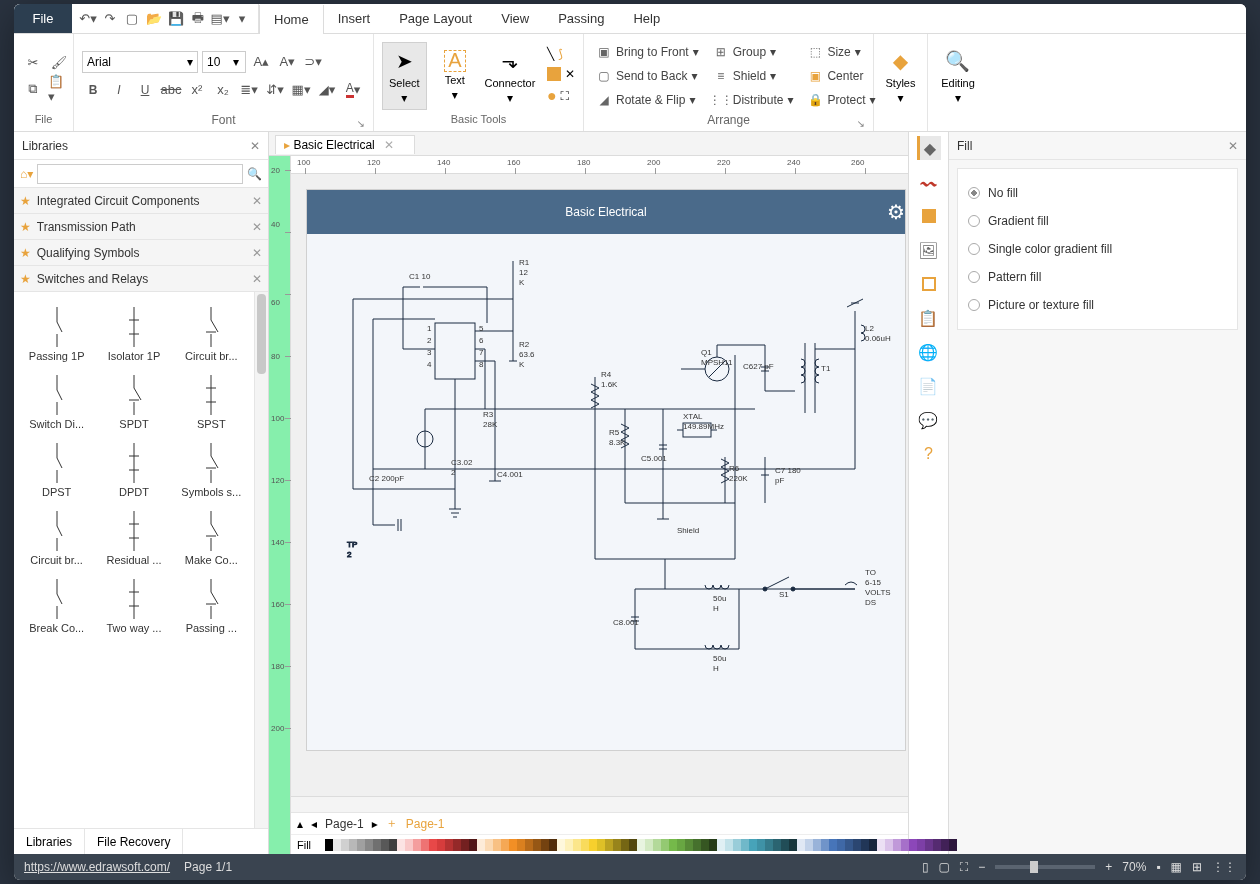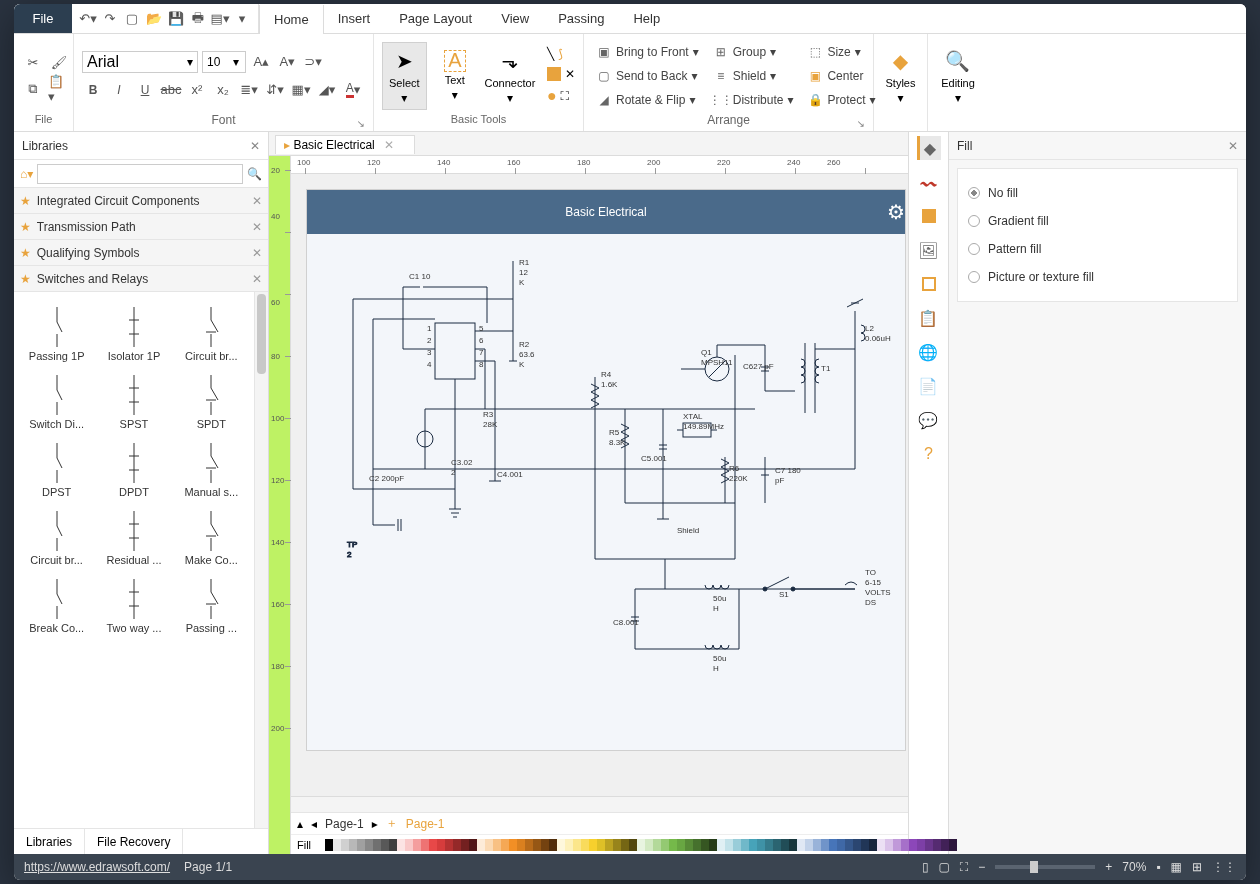--- a/index.html
+++ b/index.html
@@ -45,21 +45,21 @@
 .srow{display:flex}
 .scell{width:78px;display:flex;flex-direction:column;align-items:center;padding:4px 0}
 .scell .sv{width:50px;height:48px;display:flex;align-items:center;justify-content:center}
 .scell .sl{font-size:11px;color:#333;text-align:center;white-space:nowrap;overflow:hidden;text-overflow:ellipsis;width:72px}
 .lib-foot{height:26px;border-top:1px solid #e5e5e5;display:flex}
 .lib-foot div{padding:0 12px;display:flex;align-items:center;font-size:12px;border-right:1px solid #e5e5e5}
 .canvaswrap{flex:1;display:flex;flex-direction:column;min-width:0;background:#fff}
 .doctab{height:24px;background:#f4f4f4;border-bottom:1px solid #dcdcdc;display:flex;align-items:center;padding-left:6px}
 .doctab .dt{background:#fff;border:1px solid #dcdcdc;border-bottom:none;padding:2px 20px 2px 8px;font-size:12px;position:relative;top:1px}
 .rulerarea{flex:1;display:flex;min-height:0;position:relative}
-.vruler{width:22px;background:#bef264;border-right:1px solid #dcdcdc;position:relative;font-size:8px;color:#555}
+.vruler{width:22px;background:#86efac;border-right:1px solid #dcdcdc;position:relative;font-size:8px;color:#555}
 .hruler{height:18px;background:#fff;border-bottom:1px solid #dcdcdc;position:relative;font-size:8px;color:#555}
 .cmain{flex:1;display:flex;flex-direction:column;min-width:0}
 .canvas{flex:1;background:#f0f0f0;overflow:hidden;position:relative}
 .page{position:absolute;left:16px;top:16px;width:598px;height:560px;background:#f3f6fa;box-shadow:0 0 0 1px #d0d0d0}
 .pagehdr{height:44px;background:#4a6a8a;color:#fff;display:flex;align-items:center;justify-content:center;font-size:18px;position:relative}
 .pagehdr .gear{position:absolute;right:0;font-size:20px}
 .schem{position:absolute;left:18px;top:58px;right:10px;bottom:10px}
 .schem svg{width:100%;height:100%}
 .schem text{font-size:8px;fill:#333;font-family:Arial}
 .hscroll{height:16px;background:#f4f4f4;border-top:1px solid #dcdcdc}
@@ -75,21 +75,21 @@
 .fillopts{background:#fff;margin:8px;border:1px solid #e5e5e5;padding:10px}
 .fopt{display:flex;align-items:center;gap:8px;height:28px;font-size:13px;color:#333}
 .fopt .rad{width:12px;height:12px;border:1px solid #aaa;border-radius:50%}
 .fopt.sel .rad{background:radial-gradient(#888 0 40%,#fff 40%)}
 .status{height:26px;background:#3a4450;color:#ddd;display:flex;align-items:center;padding:0 10px;font-size:12px;gap:14px}
 .status .url{text-decoration:underline}
 .status .r{margin-left:auto;display:flex;align-items:center;gap:10px}
 .slider{width:100px;height:4px;background:#5a6470;position:relative}
 .slider .kn{position:absolute;left:35%;top:-4px;width:8px;height:12px;background:#ccc}
 .fontbox{display:flex;align-items:center;border:1px solid #ccc;height:22px}
-.fontbox input{border:none;width:100px;padding:0 4px;font-size:16px}
+.fontbox input{border:none;width:100px;padding:0 4px;font-size:12px}
 .sizebox{display:flex;align-items:center;border:1px solid #ccc;height:22px;width:44px}
 .sizebox input{border:none;width:30px;padding:0 4px;font-size:12px}
 .col{display:flex;flex-direction:column;gap:4px}
 .row{display:flex;gap:4px;align-items:center}
 .tick{position:absolute;border-left:1px solid #999;height:6px;top:12px}
 .vtick{position:absolute;border-top:1px solid #999;width:6px;left:16px}
 .ticklbl{position:absolute;top:2px;font-size:8px}
 .vticklbl{position:absolute;left:2px;font-size:8px}
 .librarian-scroll{width:14px;background:#f4f4f4;border-left:1px solid #e5e5e5;position:relative}
 .librarian-scroll .thumb{position:absolute;left:2px;right:2px;top:2px;height:80px;background:#c8c8c8;border-radius:4px}
@@ -337,38 +337,38 @@
                     <line x1="25" y1="5" x2="25" y2="20" stroke="#333"></line>
                     <line x1="25" y1="20" x2="30" y2="30" stroke="#333"></line>
                     <line x1="25" y1="32" x2="25" y2="45" stroke="#333"></line>
                   </svg>
                 </div>
                 <div class="sl">Switch Di...</div>
               </div>
               <div class="scell">
                 <div class="sv">
                   <svg width="50" height="48">
+                    <line x1="25" y1="5" x2="25" y2="18" stroke="#333"></line>
+                    <line x1="25" y1="18" x2="32" y2="30" stroke="#333"></line>
+                    <line x1="25" y1="32" x2="25" y2="45" stroke="#333"></line>
+                    <line x1="20" y1="30" x2="30" y2="30" stroke="#333"></line>
+                  </svg>
+                </div>
+                <div class="sl">SPDT</div>
+              </div>
+              <div class="scell">
+                <div class="sv">
+                  <svg width="50" height="48">
                     <line x1="25" y1="5" x2="25" y2="45" stroke="#333"></line>
                     <line x1="20" y1="18" x2="30" y2="18" stroke="#333"></line>
                     <line x1="20" y1="32" x2="30" y2="32" stroke="#333"></line>
                   </svg>
                 </div>
                 <div class="sl">SPST</div>
               </div>
-              <div class="scell">
-                <div class="sv">
-                  <svg width="50" height="48">
-                    <line x1="25" y1="5" x2="25" y2="18" stroke="#333"></line>
-                    <line x1="25" y1="18" x2="32" y2="30" stroke="#333"></line>
-                    <line x1="25" y1="32" x2="25" y2="45" stroke="#333"></line>
-                    <line x1="20" y1="30" x2="30" y2="30" stroke="#333"></line>
-                  </svg>
-                </div>
-                <div class="sl">SPDT</div>
-              </div>
             </div>
             <div class="srow">
               <div class="scell">
                 <div class="sv">
                   <svg width="50" height="48">
                     <line x1="25" y1="5" x2="25" y2="20" stroke="#333"></line>
                     <line x1="25" y1="20" x2="30" y2="30" stroke="#333"></line>
                     <line x1="25" y1="32" x2="25" y2="45" stroke="#333"></line>
                   </svg>
                 </div>
@@ -386,21 +386,21 @@
               </div>
               <div class="scell">
                 <div class="sv">
                   <svg width="50" height="48">
                     <line x1="25" y1="5" x2="25" y2="18" stroke="#333"></line>
                     <line x1="25" y1="18" x2="32" y2="30" stroke="#333"></line>
                     <line x1="25" y1="32" x2="25" y2="45" stroke="#333"></line>
                     <line x1="20" y1="30" x2="30" y2="30" stroke="#333"></line>
                   </svg>
                 </div>
-                <div class="sl">Manual s...</div>
+                <div class="sl">Symbols s...</div>
               </div>
             </div>
             <div class="srow">
               <div class="scell">
                 <div class="sv">
                   <svg width="50" height="48">
                     <line x1="25" y1="5" x2="25" y2="20" stroke="#333"></line>
                     <line x1="25" y1="20" x2="30" y2="30" stroke="#333"></line>
                     <line x1="25" y1="32" x2="25" y2="45" stroke="#333"></line>
                   </svg>
@@ -475,21 +475,21 @@
 
     <div class="canvaswrap">
       <div class="doctab">
         <div class="dt"><span style="color:#e8a33d">▸</span> <span>Basic Electrical</span> <span style="color:#aaa;margin-left:6px">✕</span></div>
       </div>
       <div class="rulerarea">
         <div class="vruler" id="vruler">
             <div class="vtick" style="top:14px"></div>
             <div class="vticklbl" style="top:10px">20</div>
             <div class="vtick" style="top:76px"></div>
-            <div class="vticklbl" style="top:56px">40</div>
+            <div class="vticklbl" style="top:64px">40</div>
             <div class="vtick" style="top:138px"></div>
             <div class="vticklbl" style="top:142px">60</div>
             <div class="vtick" style="top:200px"></div>
             <div class="vticklbl" style="top:196px">80</div>
             <div class="vtick" style="top:262px"></div>
             <div class="vticklbl" style="top:258px">100</div>
             <div class="vtick" style="top:324px"></div>
             <div class="vticklbl" style="top:320px">120</div>
             <div class="vtick" style="top:386px"></div>
             <div class="vticklbl" style="top:382px">140</div>
@@ -512,21 +512,21 @@
               <div class="ticklbl" style="left:216px">160</div>
               <div class="tick" style="left:294px"></div>
               <div class="ticklbl" style="left:286px">180</div>
               <div class="tick" style="left:364px"></div>
               <div class="ticklbl" style="left:356px">200</div>
               <div class="tick" style="left:434px"></div>
               <div class="ticklbl" style="left:426px">220</div>
               <div class="tick" style="left:504px"></div>
               <div class="ticklbl" style="left:496px">240</div>
               <div class="tick" style="left:574px"></div>
-              <div class="ticklbl" style="left:536px">260</div>
+              <div class="ticklbl" style="left:560px">260</div>
             </div>
           <div class="canvas">
             <div class="page">
               <div class="pagehdr">
                 <span>Basic Electrical</span>
                 <span class="gear">⚙</span>
               </div>
               <div class="schem">
                 <svg viewBox="0 0 570 490">
                   <g stroke="#1a2a40" stroke-width="1" fill="none">
@@ -795,20 +795,24 @@
           <div class="fopt sel">
             <span class="rad"></span>
             <span>No fill</span>
           </div>
           <div class="fopt">
             <span class="rad"></span>
             <span>Gradient fill</span>
           </div>
           <div class="fopt">
             <span class="rad"></span>
+            <span>Single color gradient fill</span>
+          </div>
+          <div class="fopt">
+            <span class="rad"></span>
             <span>Pattern fill</span>
           </div>
           <div class="fopt">
             <span class="rad"></span>
             <span>Picture or texture fill</span>
           </div>
         </div>
     </div>
 
   </div>

